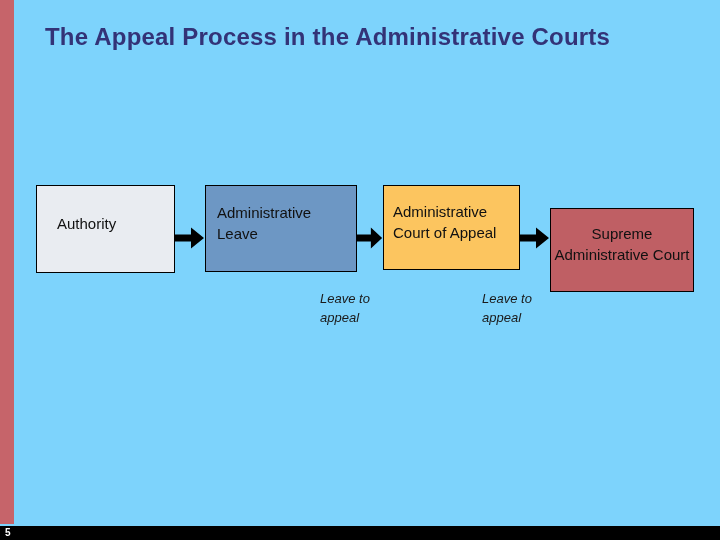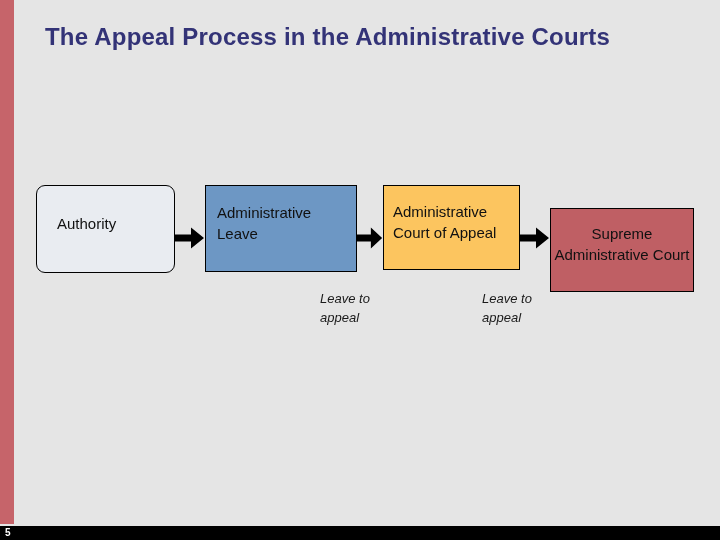--- a/index.html
+++ b/index.html
@@ -3,21 +3,21 @@
 <meta charset="utf-8">
 <style>
   * { margin: 0; padding: 0; box-sizing: border-box; }
   html, body { background: #888; }
   body { font-family: "Liberation Sans", "DejaVu Sans", sans-serif; }
 
   .slide {
     position: relative;
     width: 720px;
     height: 540px;
-    background: #e5e5e5;
+    background: #7dd3fc;
     overflow: hidden;
   }
 
   .accent-bar {
     position: absolute;
     left: 0; top: 0;
     width: 14px; height: 524px;
   }
 
   .slide-title {
@@ -85,21 +85,21 @@
 </style>
 </head>
 <body>
 
 <div class="slide">
 
   <div class="accent-bar" style="background-color: rgb(198, 100, 106);"></div>
 
   <h1 class="slide-title">The Appeal Process in the Administrative Courts</h1>
 
-  <div class="flow-node node-authority" style="background-color: rgb(233, 236, 241); border-radius: 9px;">
+  <div class="flow-node node-authority" style="background-color: rgb(233, 236, 241);">
     <span>Authority</span>
   </div>
 
   <div class="flow-arrow arrow-1">
     <svg viewBox="0 0 30 24" preserveAspectRatio="none" aria-hidden="true">
       <path d="M0 8.5 H16 V1.5 L29 12 L16 22.5 V15.5 H0 Z" fill="#000000"></path>
     </svg>
   </div>
 
   <div class="flow-node node-admin-court" style="background-color: rgb(109, 151, 196);">

